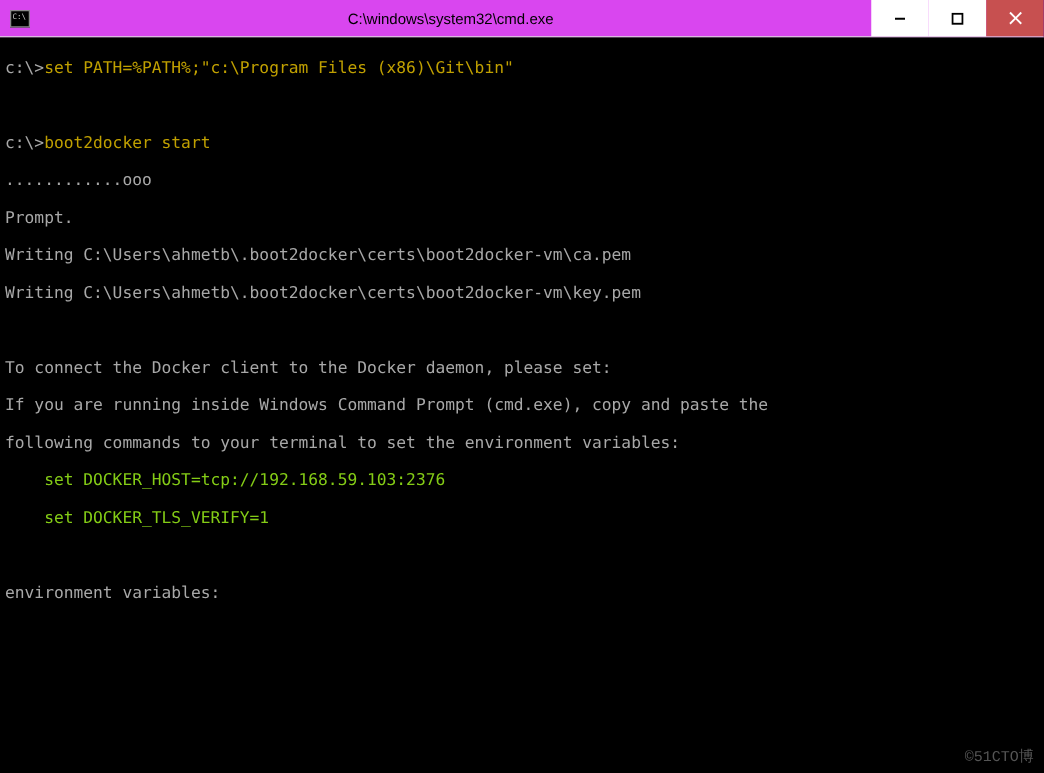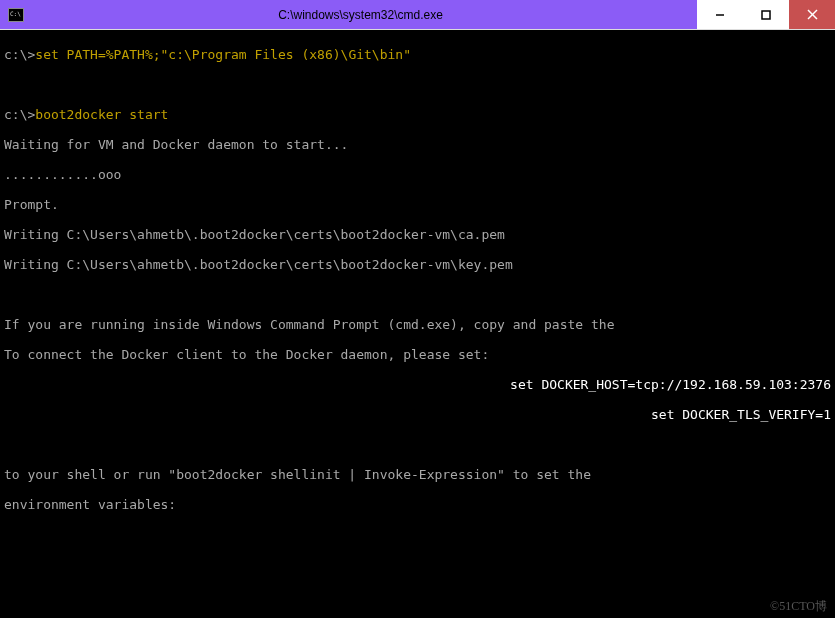--- a/index.html
+++ b/index.html
@@ -5,21 +5,21 @@
     * { margin: 0; padding: 0; box-sizing: border-box; }
     body {
       width: 835px;
       height: 618px;
       font-family: Consolas, monospace;
       background: #000;
       overflow: hidden;
     }
     .titlebar {
       height: 30px;
-      background: #8b5cf6;
+      background: #d946ef;
       display: flex;
       align-items: center;
       border-bottom: 1px solid #ddd;
       gap: 48px;
     }
     .titlebar-icon {
       width: 16px;
       height: 14px;
       margin-left: 8px;
       background: #000;
@@ -62,28 +62,28 @@
       line-height: 15px;
       padding: 2px 4px;
       height: calc(100% - 30px);
       white-space: pre;
       overflow: hidden;
       position: relative;
     }
     .line { min-height: 15px; }
     .prompt { color: #a8a8a8; }
     .cmd { color: #c0a000; }
-    .yellow { color: #ffffff; text-align: right; }
+    .yellow { color: #84cc16; }
     .watermark {
       position: absolute;
       bottom: 4px;
       right: 8px;
       color: #555;
       font-size: 12px;
-      font-family: Liberation Serif, serif;
+      font-family: Liberation Mono, monospace;
     }
   </style>
 </head>
 <body>
 
 <div class="titlebar">
   <div class="titlebar-icon"></div>
   <div class="titlebar-title">C:\windows\system32\cmd.exe</div>
   <div class="titlebar-controls">
     <div class="titlebar-btn btn-min">
@@ -102,32 +102,31 @@
           <line x1="10" y1="1" x2="1" y2="10" stroke="#fff" stroke-width="1.5"></line>
         </svg>
     </div>
   </div>
 </div>
 
 <div class="terminal">
 <div class="line"><span class="prompt">c:\&gt;</span><span class="cmd">set PATH=%PATH%;"c:\Program Files (x86)\Git\bin"</span></div>
 <div class="line"></div>
 <div class="line"><span class="prompt">c:\&gt;</span><span class="cmd">boot2docker start</span></div>
-<div class="line">Waiting for VM and Docker daemon to start...</div>
 <div class="line">............ooo</div>
 <div class="line">Prompt.</div>
 <div class="line">Writing C:\Users\ahmetb\.boot2docker\certs\boot2docker-vm\ca.pem</div>
 <div class="line">Writing C:\Users\ahmetb\.boot2docker\certs\boot2docker-vm\key.pem</div>
 <div class="line"></div>
+<div class="line">To connect the Docker client to the Docker daemon, please set:</div>
 <div class="line">If you are running inside Windows Command Prompt (cmd.exe), copy and paste the</div>
-<div class="line">To connect the Docker client to the Docker daemon, please set:</div>
+<div class="line">following commands to your terminal to set the environment variables:</div>
 <div class="line yellow">    set DOCKER_HOST=tcp://192.168.59.103:2376</div>
 <div class="line yellow">    set DOCKER_TLS_VERIFY=1</div>
 <div class="line"></div>
-<div class="line">to your shell or run "boot2docker shellinit | Invoke-Expression" to set the</div>
 <div class="line">environment variables:</div>
 
 
 
 
 
 
 
 
 

